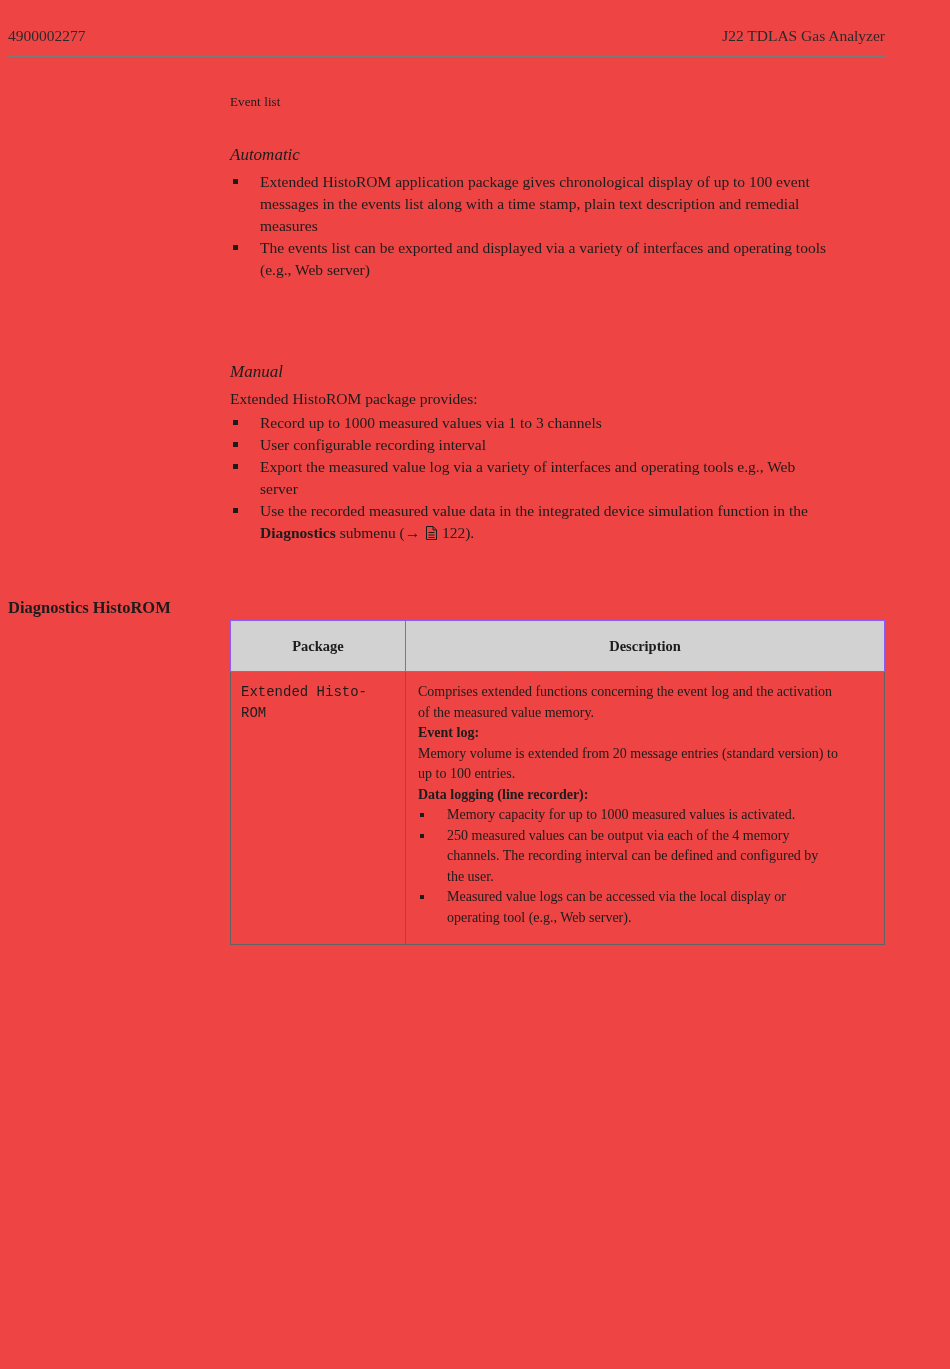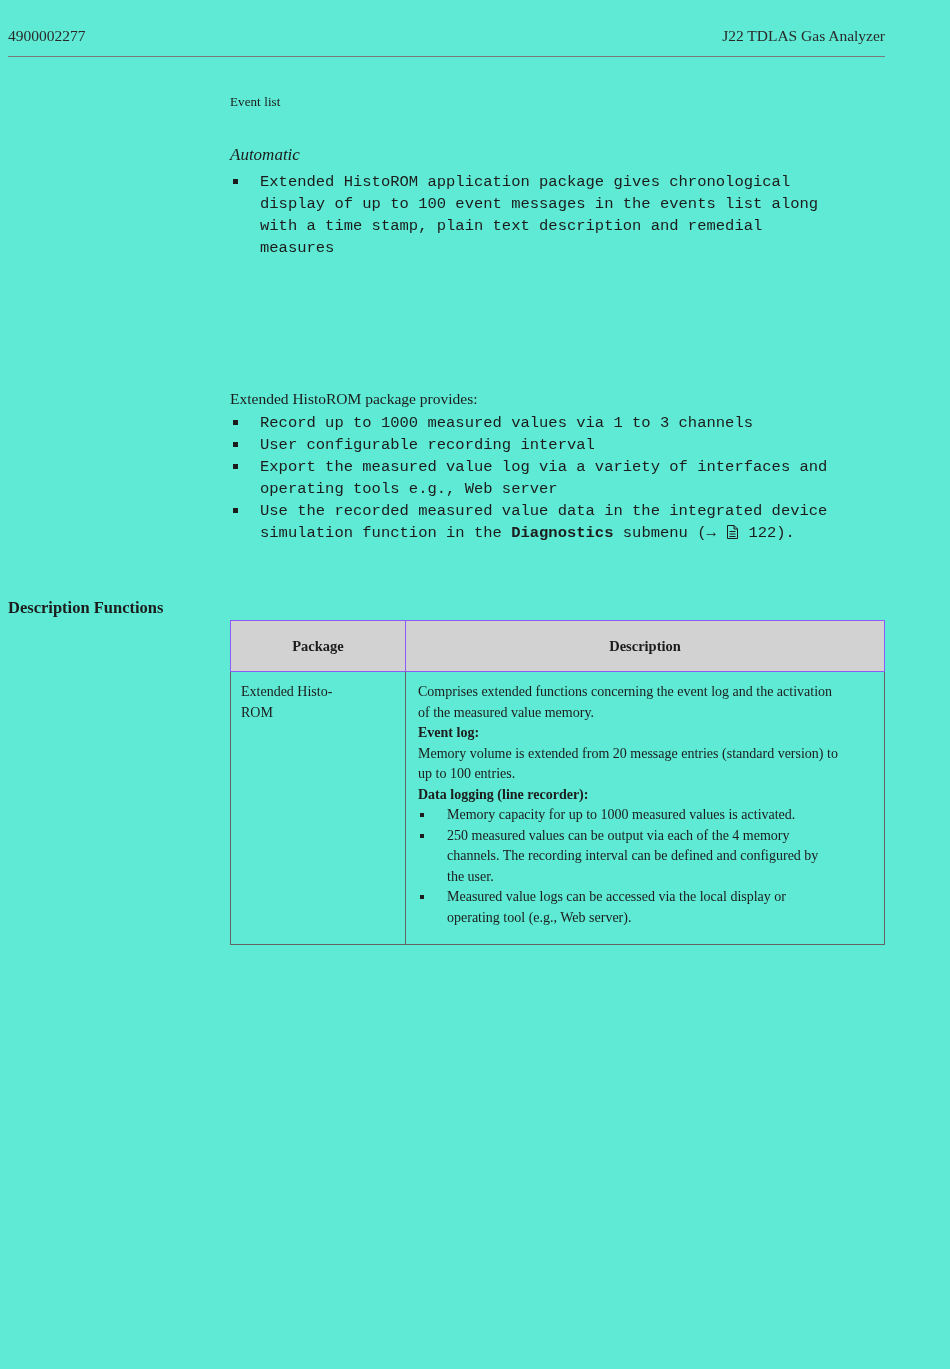--- a/index.html
+++ b/index.html
@@ -4,21 +4,21 @@
 <style>
   html, body {
     margin: 0;
     padding: 0;
     background: #ffffff;
   }
   .page {
     position: relative;
     width: 950px;
     height: 1369px;
-    background: #5eead4;
+    background: #ef4444;
     font-family: "Liberation Serif", serif;
     color: #1c1c1c;
     overflow: hidden;
   }
 
   
   .page-header {
     position: absolute;
     left: 8px;
     top: 27px;
@@ -64,21 +64,20 @@
     font-size: 15.5px;
     line-height: 22px;
   }
   ul.bullets {
     list-style: none;
     margin: 0;
     padding: 0;
     width: 600px;
     font-size: 15.5px;
     line-height: 22px;
-    font-family: Liberation Mono, monospace;
   }
   ul.bullets > li {
     position: relative;
     padding-left: 30px;
   }
   .sq {
     position: absolute;
     left: 3px;
     top: 8px;
     width: 5px;
@@ -138,42 +137,47 @@
   ul.cell-bullets > li {
     position: relative;
     padding-left: 29px;
   }
   ul.cell-bullets .sq {
     left: 2px;
     top: 8px;
     width: 4px;
     height: 4px;
   }
-  .pkg-line { display: block; }
+  .pkg-line { display: block; font-family: Liberation Mono, monospace; }
 </style>
 </head>
 <body>
 
 <div class="page">
 
   <header class="page-header">
     <span>4900002277</span>
     <span>J22 TDLAS Gas Analyzer</span>
   </header>
   <div class="header-rule"></div>
 
   <div class="abs h-section" style="top:91px">Event list</div>
   <div class="abs h-sub" style="top:144px">Automatic</div>
   <ul class="bullets abs" style="top:171px">
     <li>
       <span class="sq"></span>
       <span>Extended HistoROM application package gives chronological display of up to 100 event messages in the events list along with a time stamp, plain text description and remedial measures</span>
     </li>
+    <li>
+      <span class="sq"></span>
+      <span>The events list can be exported and displayed via a variety of interfaces and operating tools (e.g., Web server)</span>
+    </li>
   </ul>
 
+  <div class="abs h-sub" style="top:361px">Manual</div>
   <div class="abs body-text" style="top:388px">Extended HistoROM package provides:</div>
   <ul class="bullets abs" style="top:412px">
     <li>
       <span class="sq"></span>
       <span>Record up to 1000 measured values via 1 to 3 channels</span>
     </li>
     <li>
       <span class="sq"></span>
       <span>User configurable recording interval</span>
     </li>
@@ -187,21 +191,21 @@
     <li>
       <span class="sq"></span>
       <span>Use the recorded measured value data in the integrated device simulation function in the </span><strong>Diagnostics</strong><span> submenu (→ </span><svg class="ref-icon" width="12" height="14" viewBox="0 0 12 14">
           <path d="M1.5 0.5 H8 L11.5 4 V13.5 H1.5 Z" fill="none" stroke="#1c1c1c" stroke-width="1"></path>
           <path d="M8 0.5 V4 H11.5" fill="none" stroke="#1c1c1c" stroke-width="1"></path>
           <path d="M3.5 6.5 H9.5 M3.5 9 H9.5 M3.5 11.5 H9.5" stroke="#1c1c1c" stroke-width="1"></path>
         </svg><span> 122).</span>
     </li>
   </ul>
 
-  <div class="margin-label">Description Functions</div>
+  <div class="margin-label">Diagnostics HistoROM</div>
 
   <table class="pkg-table">
     <thead>
       <tr>
         <th>Package</th>
         <th>Description</th>
       </tr>
     </thead>
     <tbody>
       <tr>

